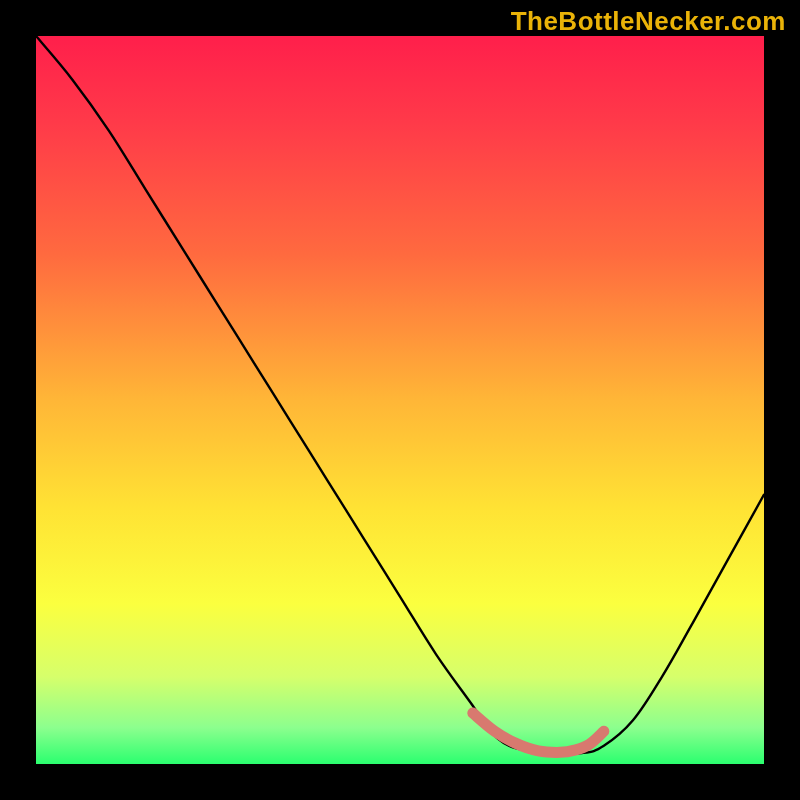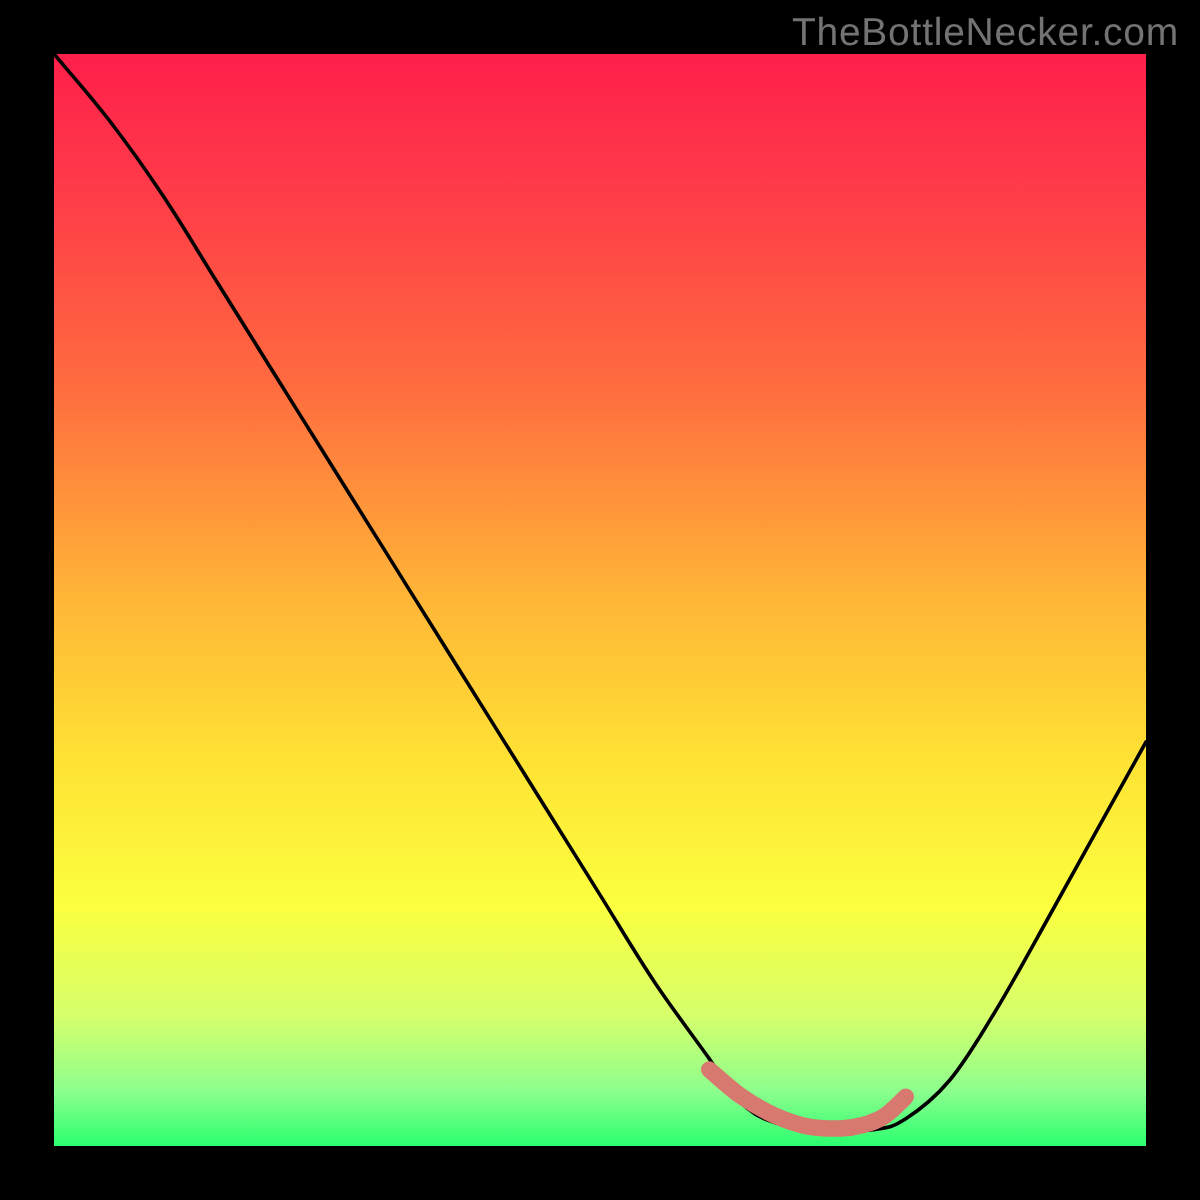--- a/index.html
+++ b/index.html
@@ -14,23 +14,23 @@
   .frame {
     position: relative;
     width: 800px;
     height: 800px;
     background: #000;
   }
   .watermark {
     position: absolute;
     top: 6px;
     right: 14px;
-    color: #737373;
+    color: #eab308;
     font-size: 26px;
-    font-weight: 400;
+    font-weight: 700;
     letter-spacing: 0.5px;
     z-index: 10;
   }
   svg {
     display: block;
   }
 </style>
 </head>
 <body>
 

